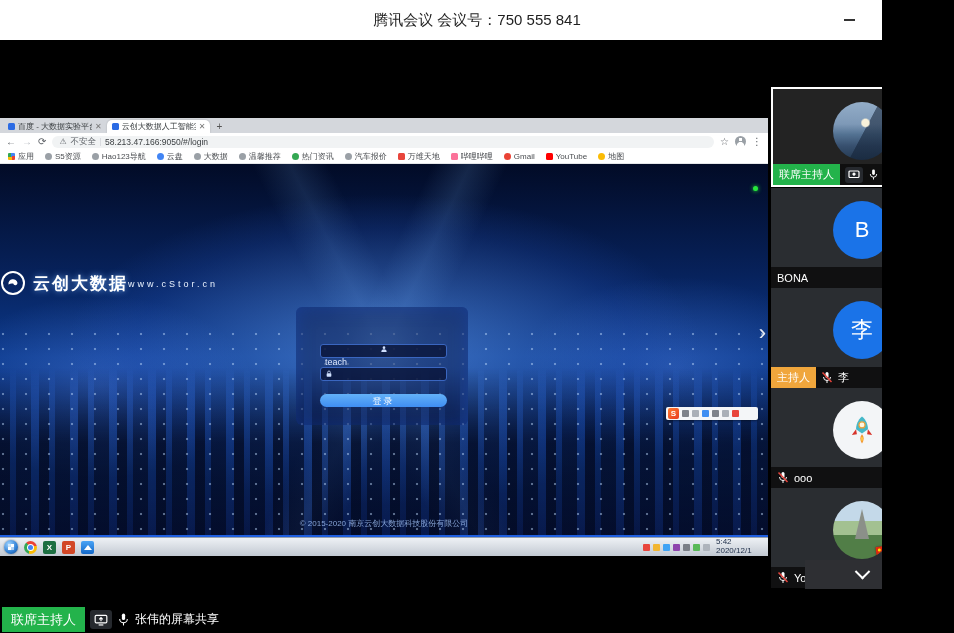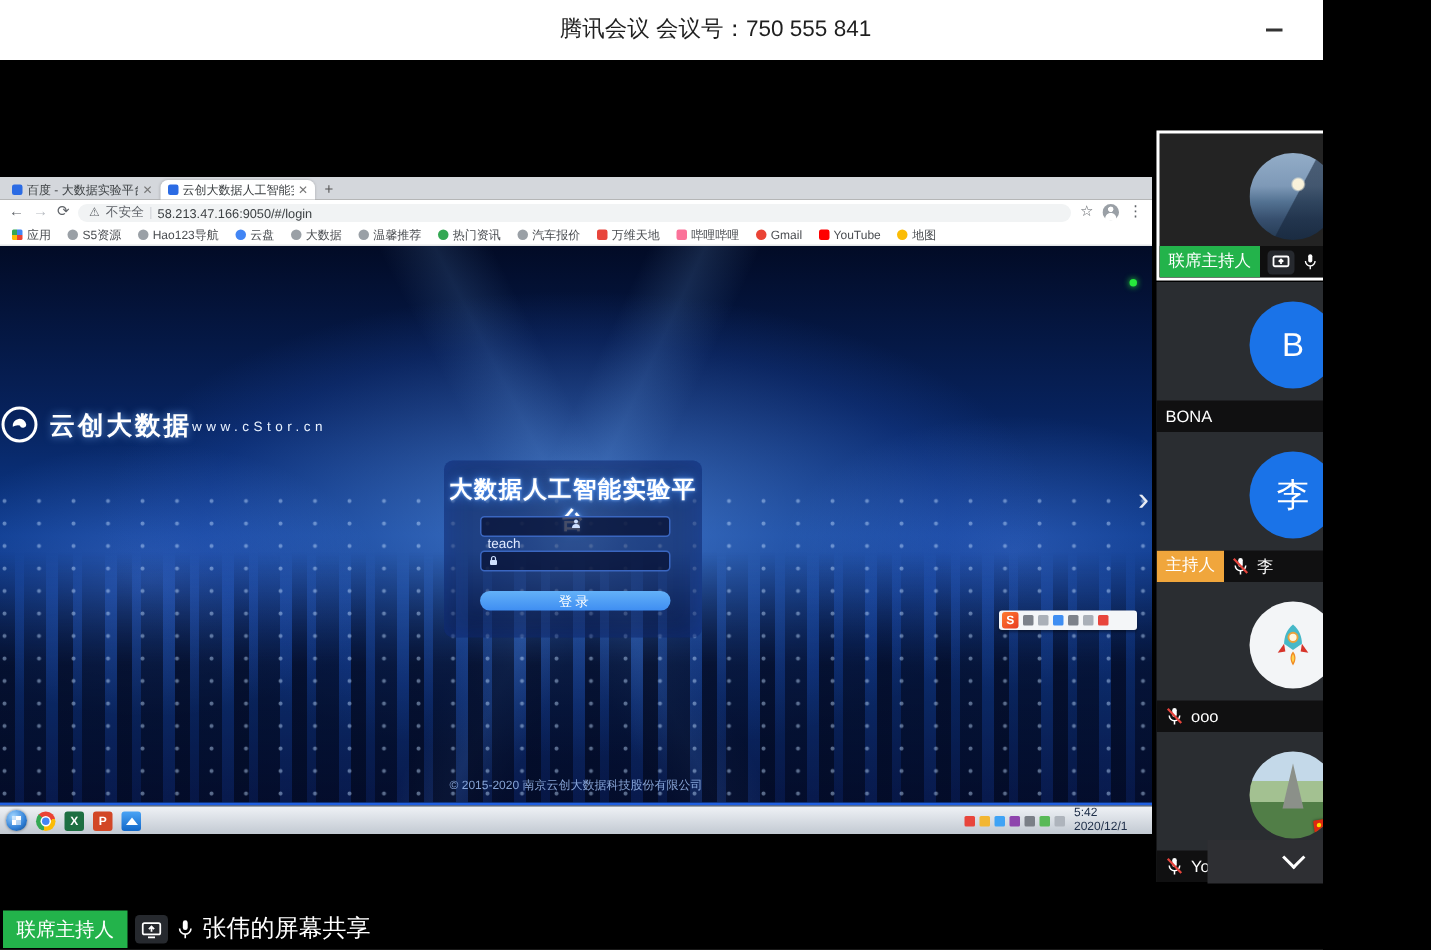--- a/index.html
+++ b/index.html
@@ -128,21 +128,21 @@
   .tray{margin-left:auto;display:flex;align-items:center;gap:3px;}
   .tray i{width:7px;height:7px;border-radius:1px;display:block;}
   .tr1{background:#e8453c;} .tr2{background:#f2b632;} .tr3{background:#3fa3f5;}
   .tr4{background:#7a7f87;} .tr5{background:#58b957;} .tr6{background:#aeb4bc;} .tr7{background:#8e44ad;}
   .clock{width:48px;font-size:8px;line-height:1.1;color:#20echo2a38;color:#20304a;}
 
   
   .share-banner{position:absolute;left:2px;bottom:1px;display:flex;align-items:center;gap:5px;}
   .badge-cohost{background:#23b34b;color:#fff;font-size:13px;padding:0 9px;height:25px;line-height:25px;}
   .share-chip{width:22px;height:19px;background:#26292e;border-radius:3px;display:flex;align-items:center;justify-content:center;}
-  .share-banner .name{color:#fff;font-size:16px;}
+  .share-banner .name{color:#fff;font-size:12px;}
 
   
   .sidebar{position:absolute;left:771px;top:47px;width:182px;height:503px;background:#000;}
   .tile{position:absolute;left:0;width:182px;height:100px;background:#232323;box-sizing:border-box;overflow:hidden;cursor:pointer;}
   .tile.active{border:2px solid #fff;}
   .t0{top:0;} .t1{top:101px;background:#2a2d31;} .t2{top:201px;background:#2a2d31;}
   .t3{top:301px;background:#2a2d31;} .t4{top:401px;background:#2a2d31;height:100px;}
   .avatar{position:absolute;left:50%;top:13px;transform:translateX(-50%);width:58px;height:58px;border-radius:50%;overflow:hidden;}
   .av-mountain{background:
       radial-gradient(circle at 56% 36%, rgba(255,246,220,.95) 0 3.5px, transparent 5px),
@@ -288,21 +288,20 @@
               <svg width="26" height="26" viewBox="0 0 26 26">
                 <circle cx="13" cy="13" r="11" fill="none" stroke="#fff" stroke-width="2"></circle>
                 <path d="M8.5 14.5a4.5 4.5 0 0 1 9-1.5 2.2 2.2 0 0 1-4.3.6 6.5 6.5 0 0 0-4.7.9z" fill="#fff"></path>
               </svg>
               <span class="brand-name">云创大数据</span>
             </div>
             <span class="brand-url">www.cStor.cn</span>
           </div>
 
           <div class="login-panel">
-            <div class="login-title">大数据人工智能实验平台</div>
 
             <div class="fld fld-user">
               <svg width="8" height="8" viewBox="0 0 24 24">
                 <circle cx="12" cy="8" r="4" fill="#cfe0ff"></circle>
                   <path d="M4 21a8 8 0 0 1 16 0z" fill="#cfe0ff"></path>
               </svg>
               <input type="text" value="teach" style="">
             </div>
 
             <div class="fld fld-pass">

